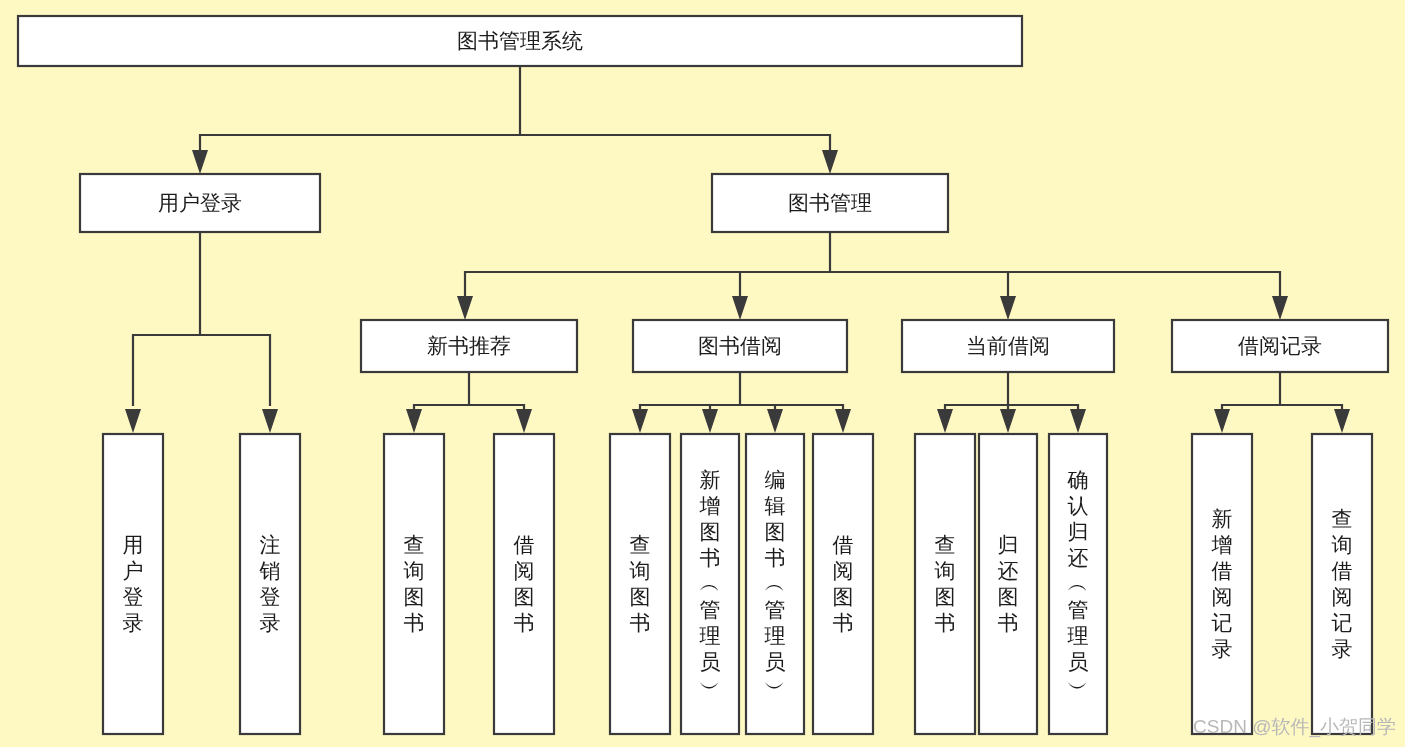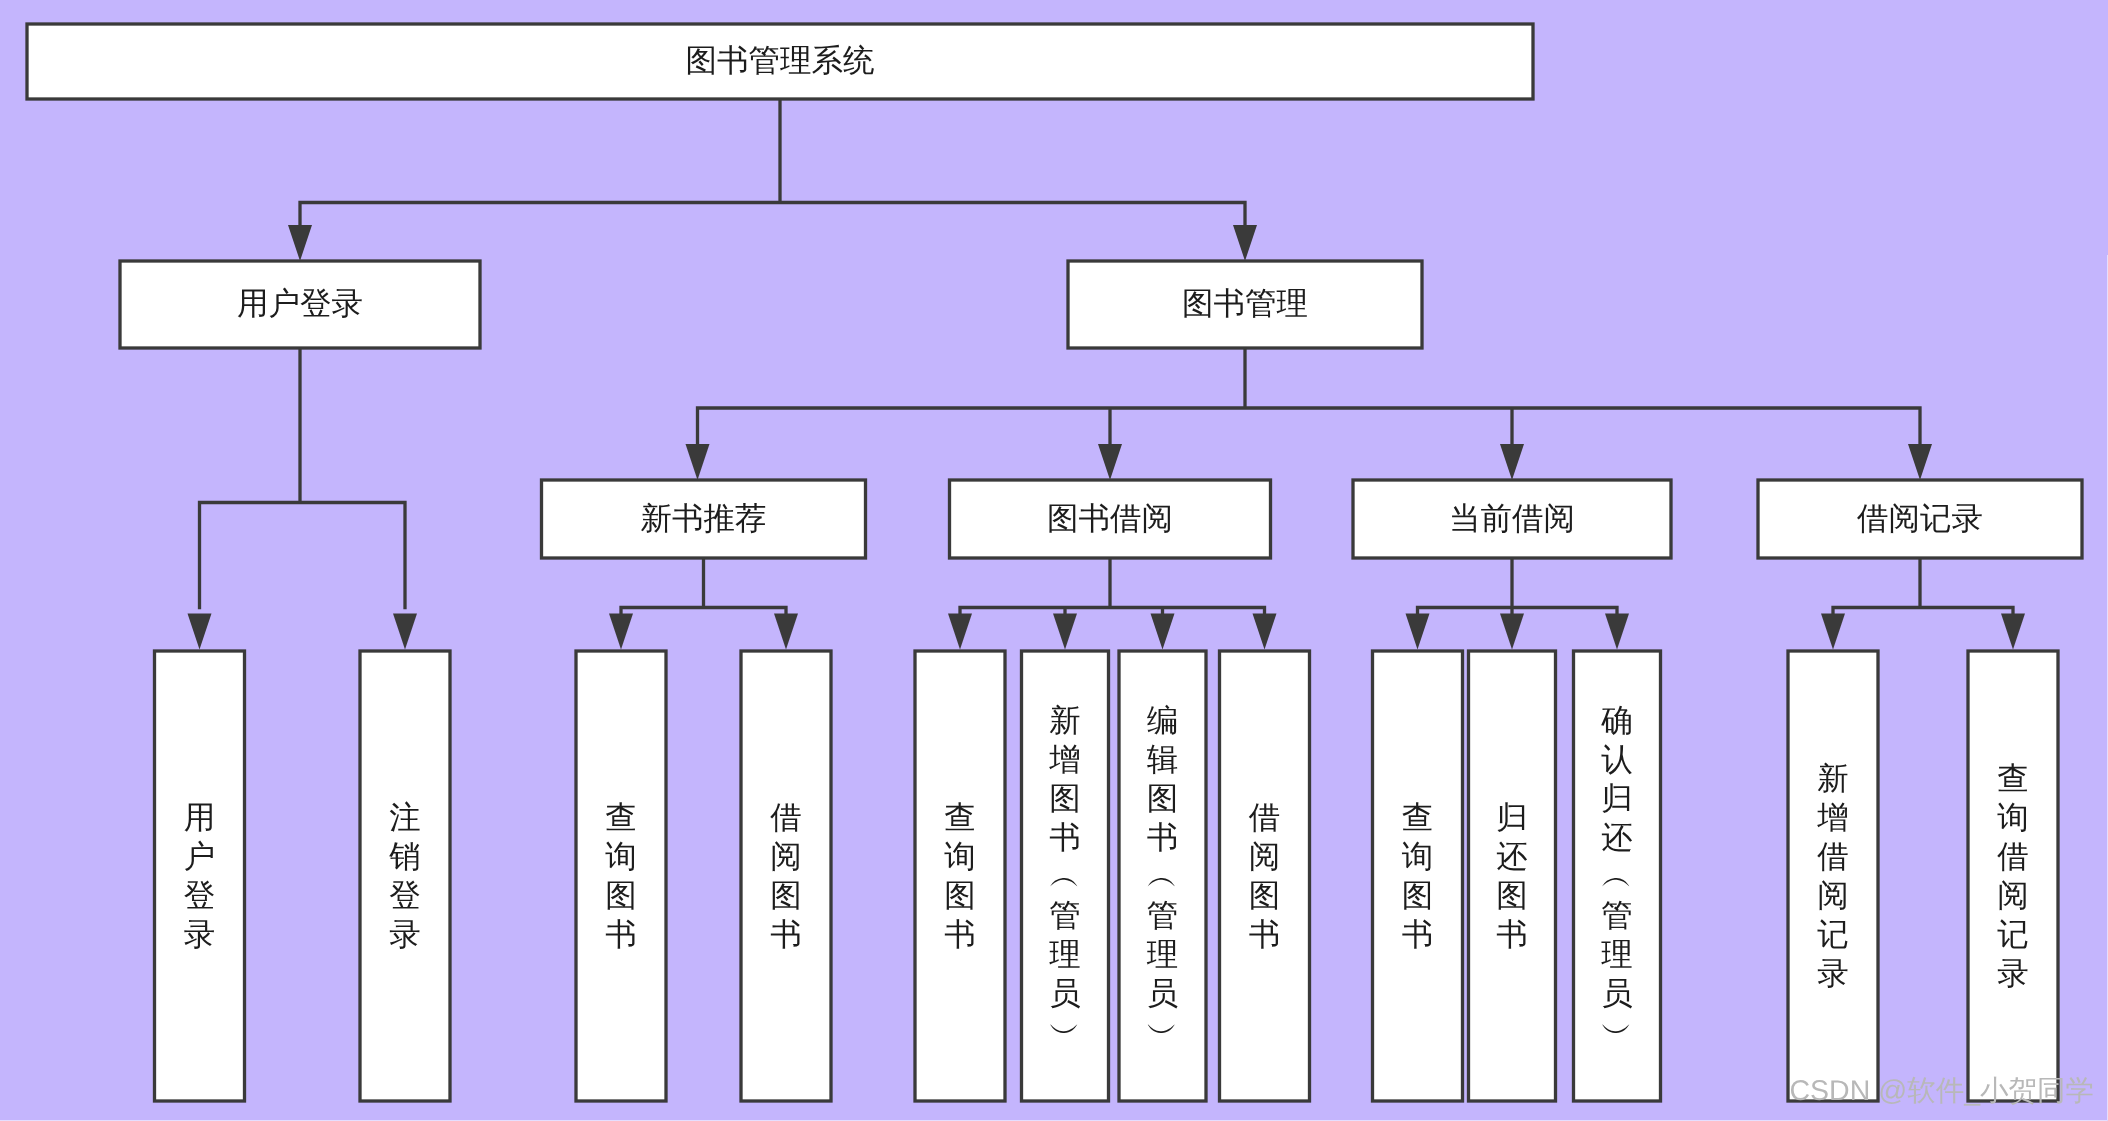--- a/index.html
+++ b/index.html
@@ -7,21 +7,21 @@
     padding: 0;
     background: #ffffff;
   }
   body {
     font-family: "Liberation Sans", "DejaVu Sans", sans-serif;
   }
   #diagram-root {
     position: relative;
     width: 1405px;
     height: 747px;
-    background: #c4b5fd;
+    background: #fef9c3;
     overflow: hidden;
   }
   #tree-svg {
     position: absolute;
     left: 0;
     top: 0;
     width: 1405px;
     height: 747px;
   }
   .node-box {

